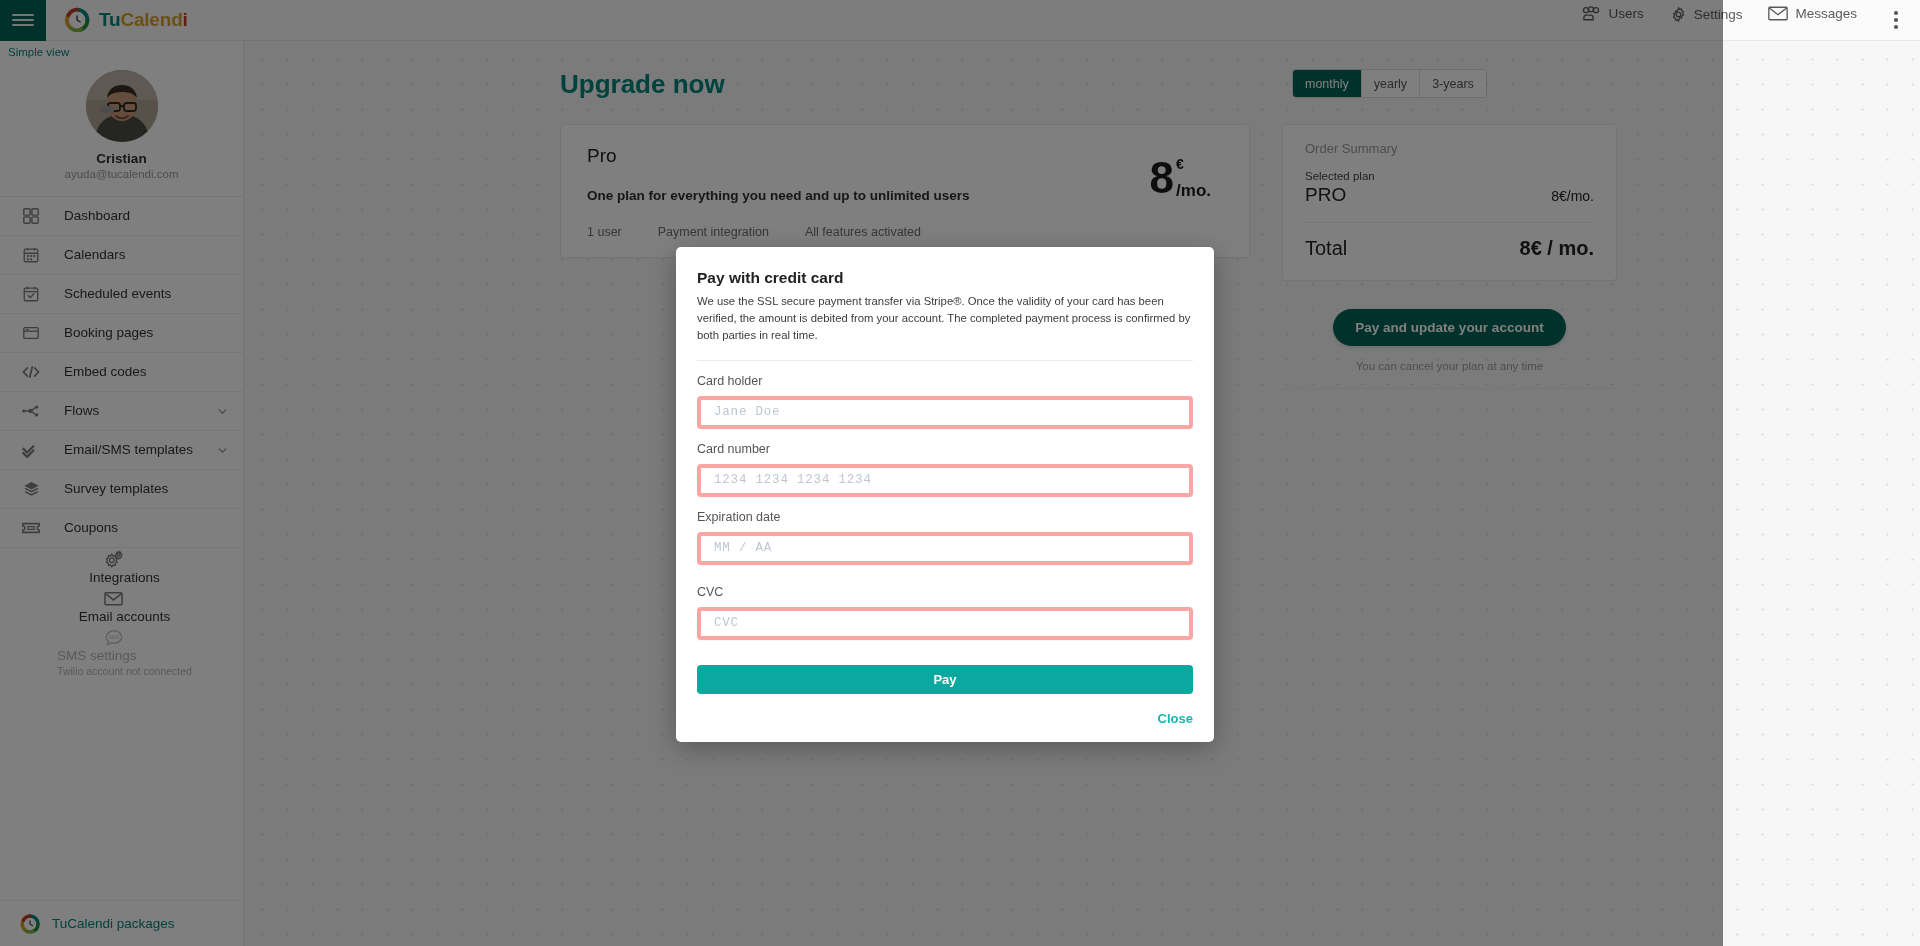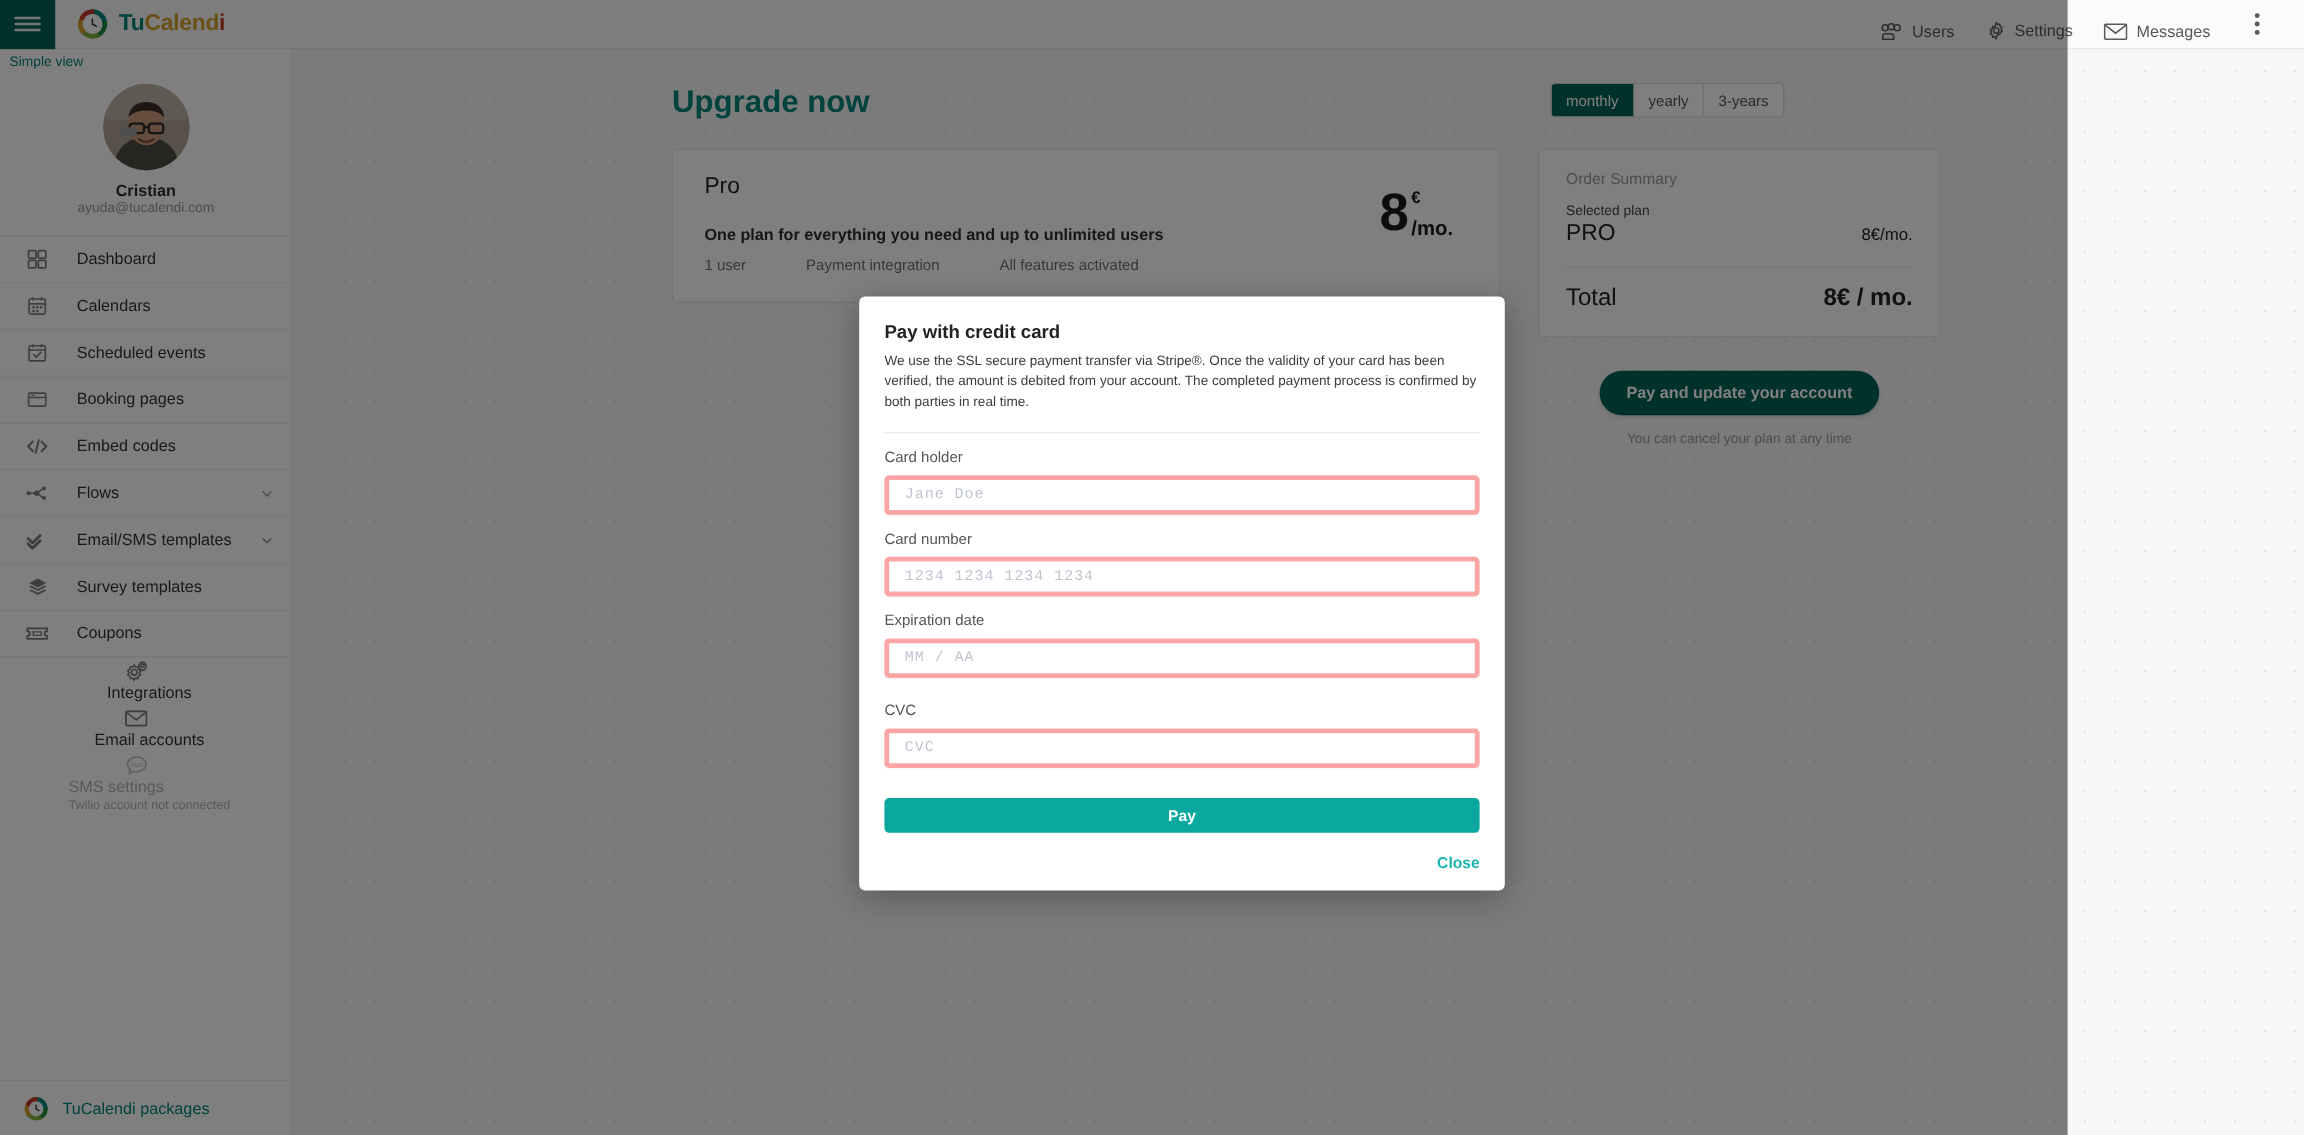--- a/index.html
+++ b/index.html
@@ -47,22 +47,22 @@
   }
   .brand-logo { width: 26px; height: 26px; display: block; }
   .brand-text {
     font-size: 19px; font-weight: bold; letter-spacing: -0.2px;
   }
   .brand-text .c1 { color: #00857a; }
   .brand-text .c2 { color: #d7a12c; }
   .brand-text .c3 { color: #c0392b; }
 
   .topbar-right {
-    margin-left: auto; display: flex; align-items: flex-end;
-    gap: 26px; padding-right: 28px;
+    margin-left: auto; display: flex; align-items: flex-start;
+    gap: 26px; padding-right: 13px;
   }
   .top-item {
     display: flex; align-items: center; gap: 7px;
     color: #5a5a5a; font-size: 13.5px; cursor: pointer;
   }
   .top-item svg { display: block; }
   .kebab {
     width: 22px; height: 28px;
     display: flex; flex-direction: column; align-items: center;
     justify-content: center; gap: 3.5px; cursor: pointer; margin-left: 2px;
@@ -177,21 +177,21 @@
     width: 690px; min-height: 128px;
     background: #ffffff;
     border: 1px solid #e9e9e9;
     border-radius: 4px;
     padding: 20px 26px 18px;
     position: relative;
     box-shadow: 0 1px 2px rgba(0,0,0,0.03);
   }
   .plan-name { font-size: 19px; color: #222; }
   .plan-desc { font-size: 13.5px; color: #2e2e2e; font-weight: bold; margin-top: 21px; }
-  .plan-feats { display: flex; gap: 50px; margin-top: 11px; }
+  .plan-feats { display: flex; gap: 36px; margin-top: 22px; }
   .plan-feats span { font-size: 12.5px; color: #6e6e6e; }
   .plan-price {
     position: absolute; right: 38px; top: 32px;
     display: flex; align-items: flex-start;
   }
   .price-num { font-size: 44px; font-weight: bold; color: #1a1a1a; line-height: 0.95; }
   .price-side { display: flex; flex-direction: column; margin-left: 2px; }
   .price-cur { font-size: 14px; font-weight: bold; color: #1a1a1a; line-height: 1; }
   .price-per { font-size: 17px; font-weight: bold; color: #1a1a1a; margin-top: 10px; }
 
@@ -229,21 +229,21 @@
   }
   .cancel-note { font-size: 11.5px; color: #9a9a9a; margin-top: 14px; }
   .actions-rule { width: 100%; height: 1px; background: #ececec; margin: 16px 0 13px; }
   .downgrade-note {
     font-size: 11.5px; color: #9a9a9a; text-align: center; line-height: 1.55;
   }
 
   
   .modal {
     position: absolute; z-index: 600;
-    left: 716px; top: 247px;
+    left: 676px; top: 247px;
     width: 538px;
     background: #ffffff;
     border-radius: 5px;
     box-shadow: 0 6px 26px rgba(0,0,0,0.28);
     padding: 22px 21px 0;
   }
   .modal-title { font-size: 15.5px; font-weight: bold; color: #222; }
   .modal-desc {
     font-size: 11.3px; color: #3c3c3c; line-height: 1.5;
     margin-top: 6px;

